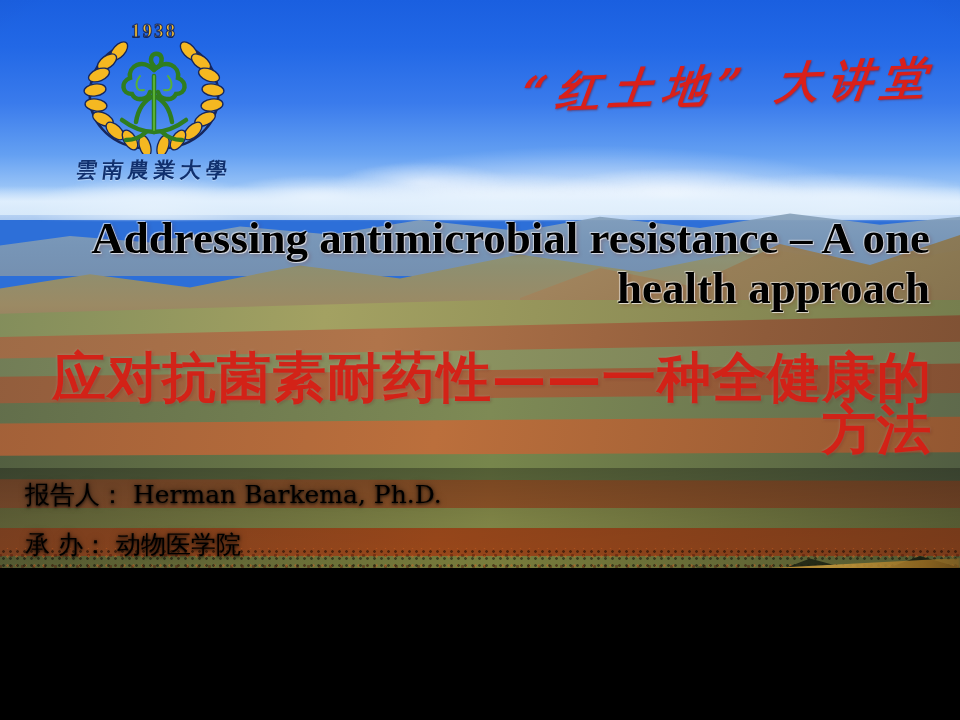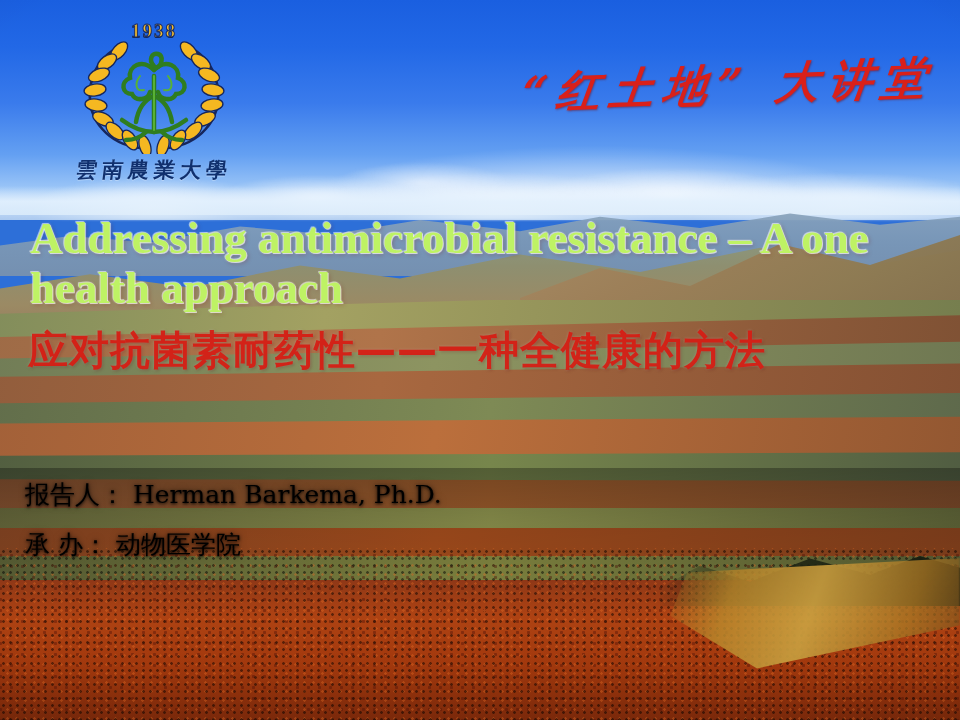--- a/index.html
+++ b/index.html
@@ -1,20 +1,20 @@
 <!DOCTYPE html>
 <html><head>
 <meta charset="utf-8">
 <style>
   html,body{margin:0;padding:0;background:#000;}
   body{font-family:"Liberation Serif","DejaVu Serif",serif;}
 
   #poster{
     position:relative;
-    width:960px;height:720px;
+    width:960px;height:568px;
     overflow:hidden;
     background:#2d6fd8;
   }
 
   
   .layer{position:absolute;left:0;top:0;width:960px;height:720px;}
 
   
   .sky{
     height:215px;
@@ -137,35 +137,35 @@
     letter-spacing:9px;
     font-style:italic;
     transform:skewX(-9deg) rotate(-2.2deg);
     text-shadow:1px 1px 2px rgba(120,0,0,.45);
     white-space:nowrap;
   }
 
   
   .title-en{
     position:absolute;left:30px;top:213px;width:900px;
-    text-align:left;
+    text-align:right;
     font-family:"Liberation Serif","DejaVu Serif",serif;
     font-weight:bold;font-size:45px;line-height:50px;
-    color:#bef264;
+    color:#000000;
     text-shadow:
       0 0 2px rgba(255,255,255,.85),
       1px 1px 0 rgba(255,255,255,.6),
       -1px -1px 0 rgba(255,255,255,.45),
       2px 2px 4px rgba(120,10,0,.25);
   }
   .title-cn{
-    position:absolute;left:28px;top:324px;width:904px;
-    text-align:left;
+    position:absolute;left:28px;top:352px;width:904px;
+    text-align:right;
     font-family:"DejaVu Sans","Liberation Sans",sans-serif;
-    font-weight:bold;font-size:40px;line-height:52px;
+    font-weight:bold;font-size:54px;line-height:52px;
     color:rgba(214,28,18,.93);
     letter-spacing:1px;
     text-shadow:0 0 3px rgba(255,255,255,.25), 1px 1px 3px rgba(90,0,0,.35);
   }
 
   
   .info{position:absolute;left:25px;top:470px;width:900px;}
   .info-line{
     font-family:"DejaVu Serif","Liberation Serif",serif;
     font-size:25px;line-height:50px;color:#000000;

